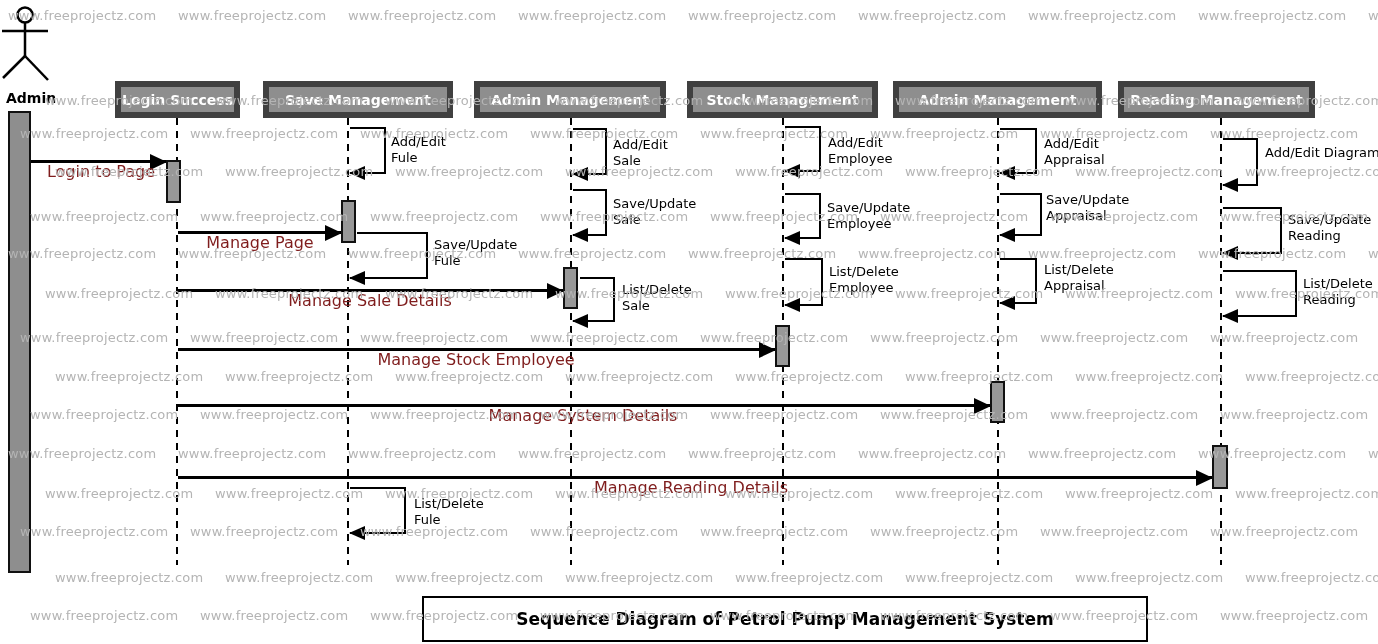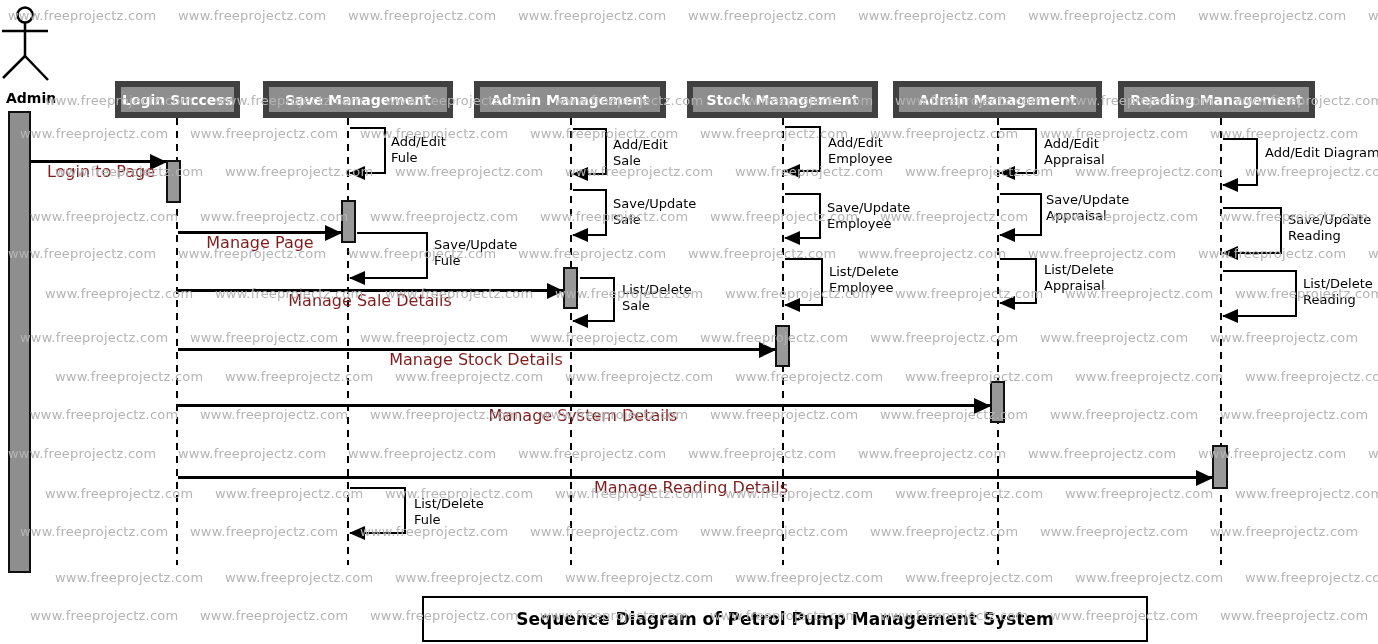--- a/index.html
+++ b/index.html
@@ -63,21 +63,21 @@
       <div class="arr-r" style="left: 150px; top: 154px;"></div>
       <div class="mlbl" style="left: 101px; top: 162px;">Login to Page</div>
       <div class="line" style="left: 178px; top: 231px; width: 163px; height: 3px;"></div>
       <div class="arr-r" style="left: 325px; top: 225px;"></div>
       <div class="mlbl" style="left: 260px; top: 233px;">Manage Page</div>
       <div class="line" style="left: 178px; top: 289px; width: 385px; height: 3px;"></div>
       <div class="arr-r" style="left: 547px; top: 283px;"></div>
       <div class="mlbl" style="left: 370px; top: 291px;">Manage Sale Details</div>
       <div class="line" style="left: 178px; top: 348px; width: 597px; height: 3px;"></div>
       <div class="arr-r" style="left: 759px; top: 342px;"></div>
-      <div class="mlbl" style="left: 476px; top: 350px;">Manage Stock Details</div>
+      <div class="mlbl" style="left: 476px; top: 350px;">Manage Stock Employee</div>
       <div class="line" style="left: 178px; top: 404px; width: 812px; height: 3px;"></div>
       <div class="arr-r" style="left: 974px; top: 398px;"></div>
       <div class="mlbl" style="left: 583px; top: 406px;">Manage System Details</div>
       <div class="line" style="left: 178px; top: 476px; width: 1034px; height: 3px;"></div>
       <div class="arr-r" style="left: 1196px; top: 470px;"></div>
       <div class="mlbl" style="left: 691px; top: 478px;">Manage Reading Details</div>
       <div class="line" style="left: 350px; top: 127px; width: 36px; height: 2px;"></div>
       <div class="line" style="left: 384px; top: 127px; width: 2px; height: 47px;"></div>
       <div class="line" style="left: 350px; top: 172px; width: 36px; height: 2px;"></div>
       <div class="arr-l" style="left: 349px; top: 166px;"></div>

